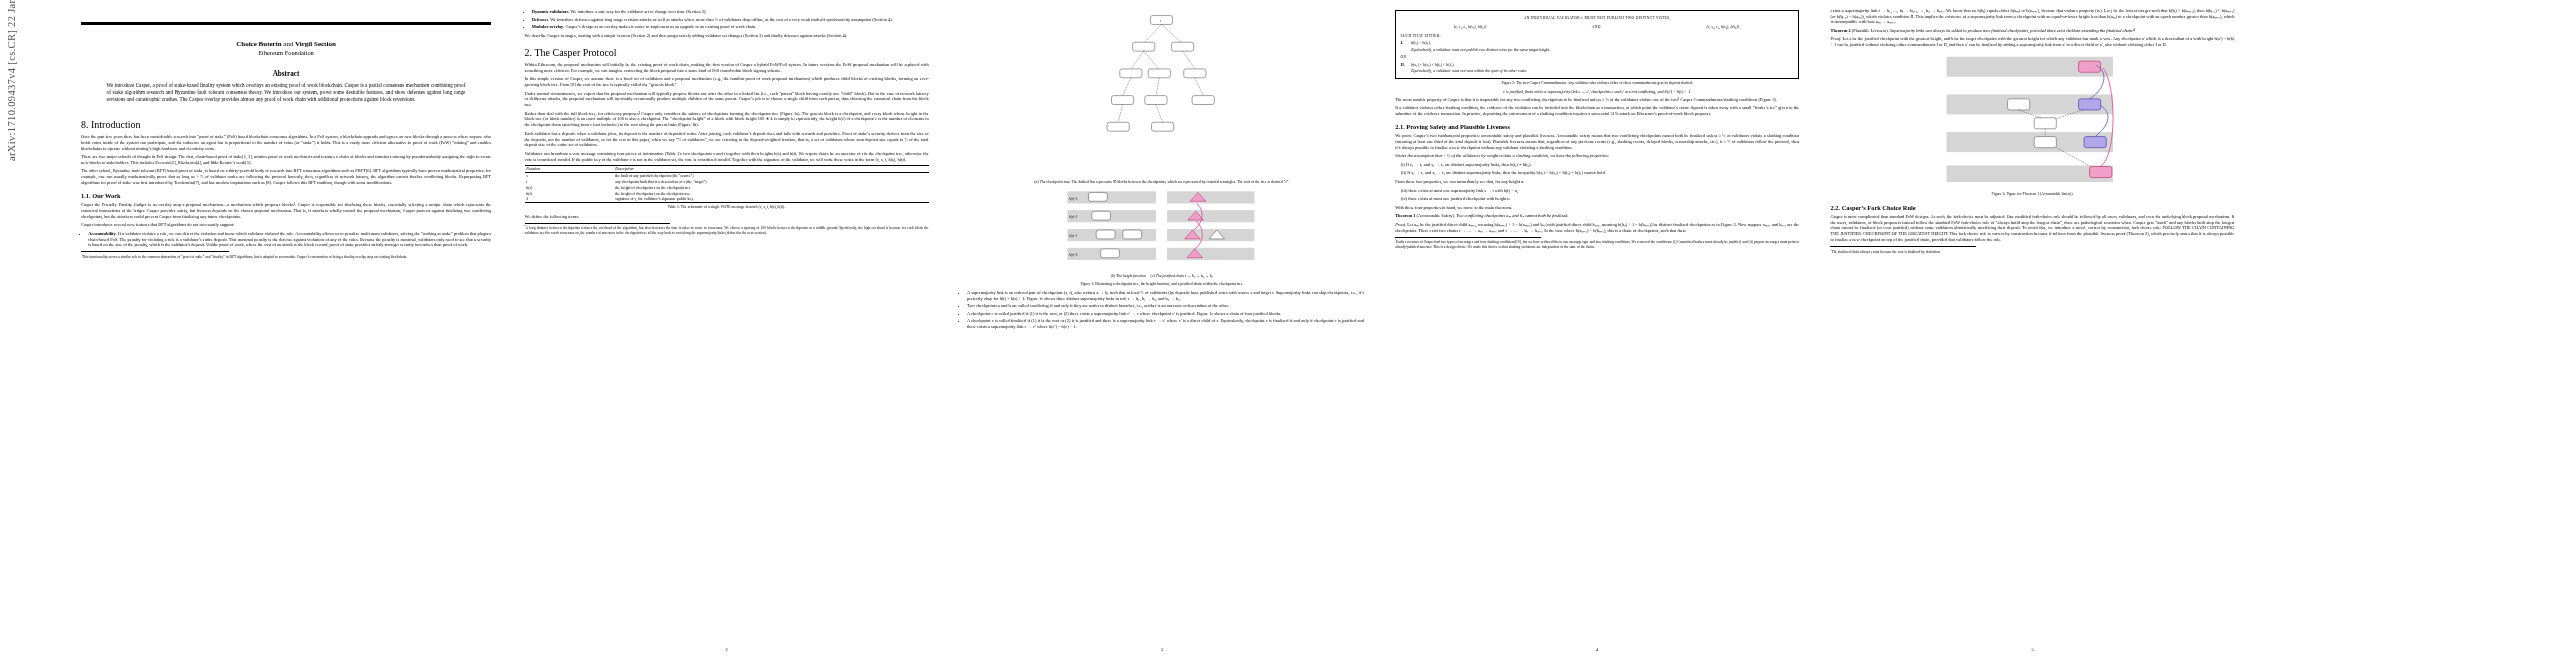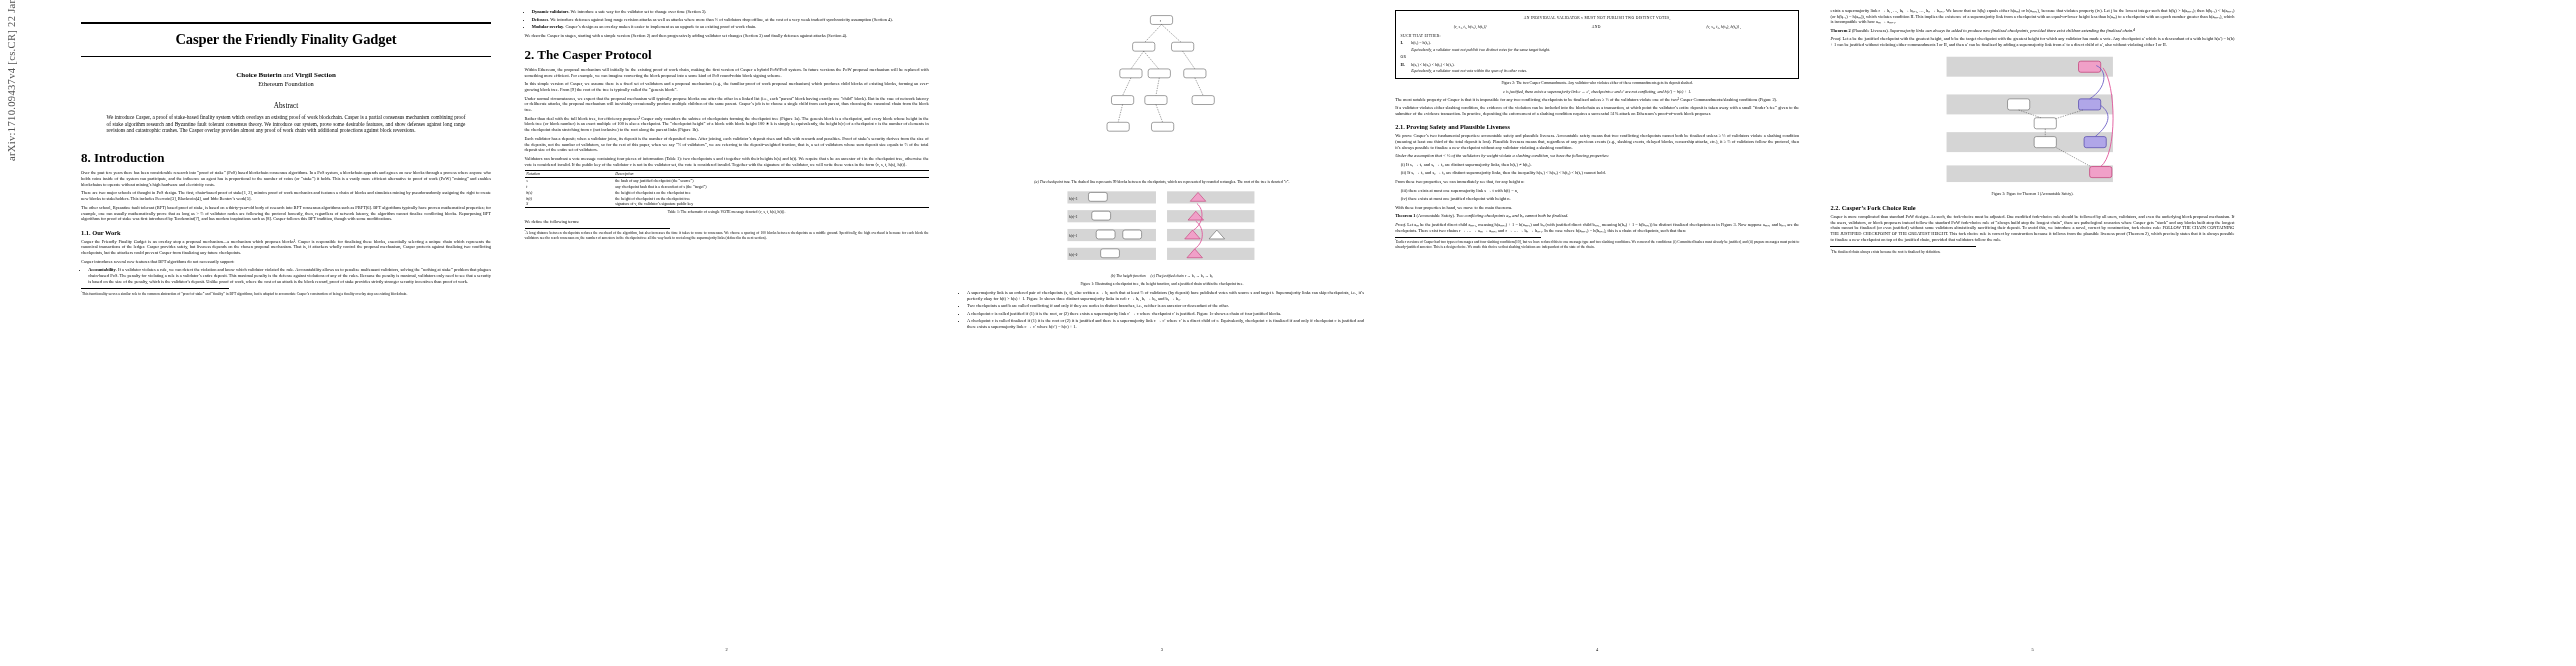--- a/index.html
+++ b/index.html
@@ -65,34 +65,34 @@
   }
   .authors .conj { font-weight: normal; }
   .affil {
     text-align: center;
     font-size: 6.4px;
     margin-top: 1.1px;
     font-weight: normal;
   }
   .abstract-head {
     text-align: center;
-    font-weight: normal;
+    font-weight: bold;
     font-size: 7.2px;
     margin: 14.5px 0 3.9px 0;
   }
   .abstract-body {
     font-size: 5.2px;
     line-height: 1.33;
     text-align: justify;
     margin: 0 25.6px 0 25.6px;
   }
 
   h2.sec {
-    font-size: 13px;
-    font-weight: bold;
+    font-size: 10px;
+    font-weight: normal;
     margin: 8.3px 0 3.9px 0;
   }
   h3.subsec {
     font-size: 6.4px;
     font-weight: bold;
     margin: 6.7px 0 2.8px 0;
   }
   p.body {
     font-size: 4.4px;
     line-height: 1.31;
@@ -163,21 +163,20 @@
 </style>
 </head>
 <body>
 
 <div id="viewer">
 
   <div class="arxiv-stamp">arXiv:1710.09437v4  [cs.CR]  22 Jan 2019</div>
 
   <div class="page p1">
     <div class="rule-thick"></div>
-    <div class="paper-title">Casper the Friendly Finality Gadget</div>
     <div class="rule-thin"></div>
 
     <div class="authors">
       <span>Choice Buterin</span>
       <span class="conj">and</span>
       <span>Virgil Section</span>
     </div>
     <div class="affil">Ethereum Foundation</div>
 
     <div class="abstract-head">Abstract</div>

